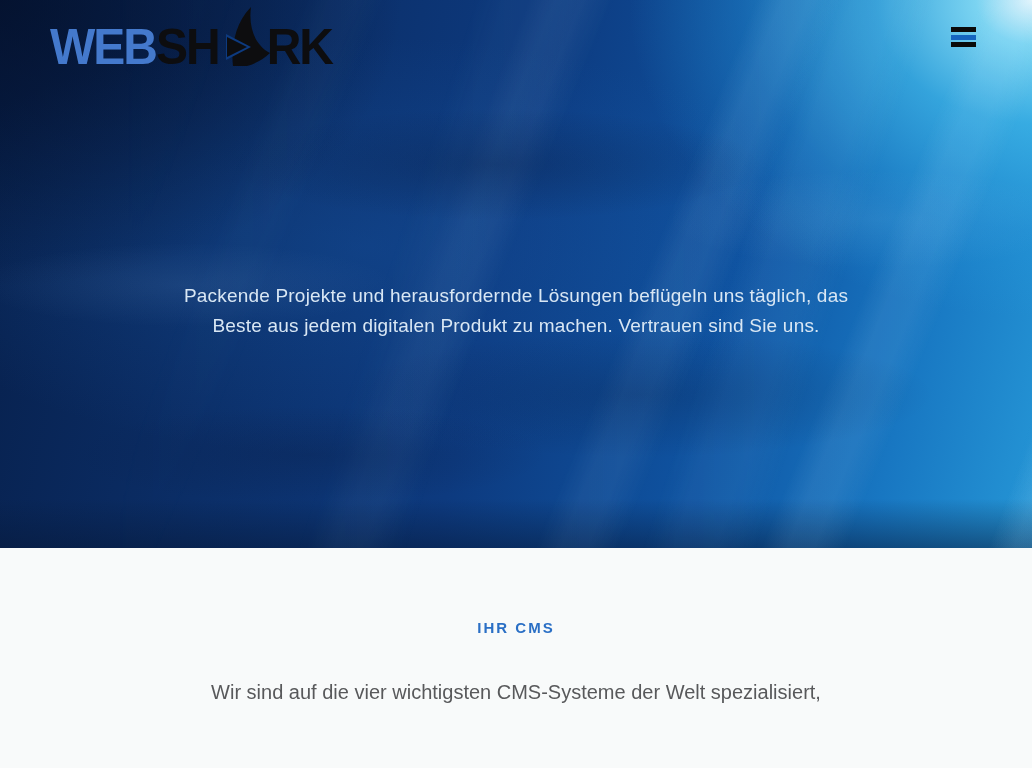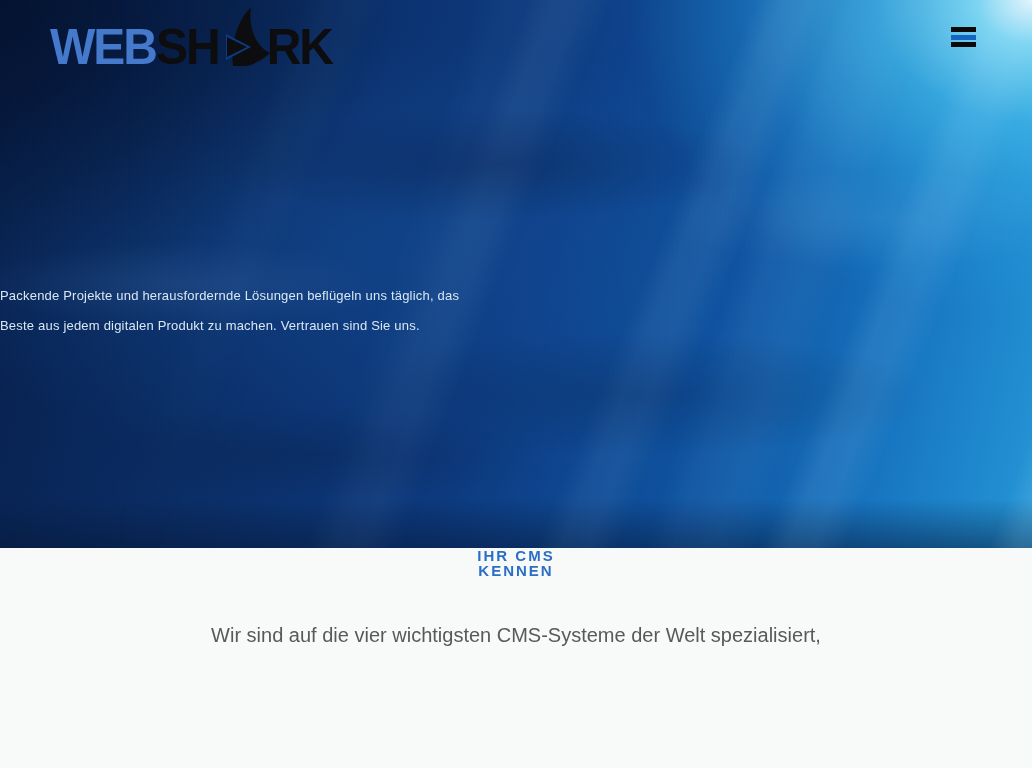--- a/index.html
+++ b/index.html
@@ -96,31 +96,33 @@
     display:flex;flex-direction:column;justify-content:space-between;
     background:none;border:none;cursor:pointer;padding:0;
   }
   .hamburger span{display:block;width:25px;height:5px;}
   .bar-top,.bar-bottom{background:var(--menu-bar-dark);}
   .bar-mid{background:var(--menu-bar-blue);}
 
   
   .tagline{
     position:absolute;left:0;right:0;top:281px;z-index:4;
+    text-align:center;
     color:var(--hero-text);
-    font-size:13px;font-weight:300;line-height:30px;
+    font-size:19px;font-weight:300;line-height:30px;
     letter-spacing:0.2px;
   }
   .tagline span{display:block;}
 
   
   .portfolio{
     width:1032px;height:220px;
     background:var(--section-bg);
     text-align:center;
+    padding-top:72px;
   }
   .eyebrow{
     color:var(--eyebrow-blue);
     font-size:15px;font-weight:800;
     letter-spacing:2px;line-height:15px;
   }
   .eyebrow span{display:block;}
   .portfolio-title{
     margin-top:16px;
     color:var(--title-dark);
@@ -160,16 +162,15 @@
 
   <div class="tagline">
     <span>Packende Projekte und herausfordernde Lösungen beflügeln uns täglich, das</span>
     <span>Beste aus jedem digitalen Produkt zu machen. Vertrauen sind Sie uns.</span>
   </div>
 </div>
 
 <section class="portfolio">
   <div class="eyebrow">
     <span>IHR CMS</span>
-    <span>KENNEN</span>
   </div>
   <p class="portfolio-intro">Wir sind auf die vier wichtigsten CMS-Systeme der Welt spezialisiert,</p>
 </section>
 
 </body></html>

